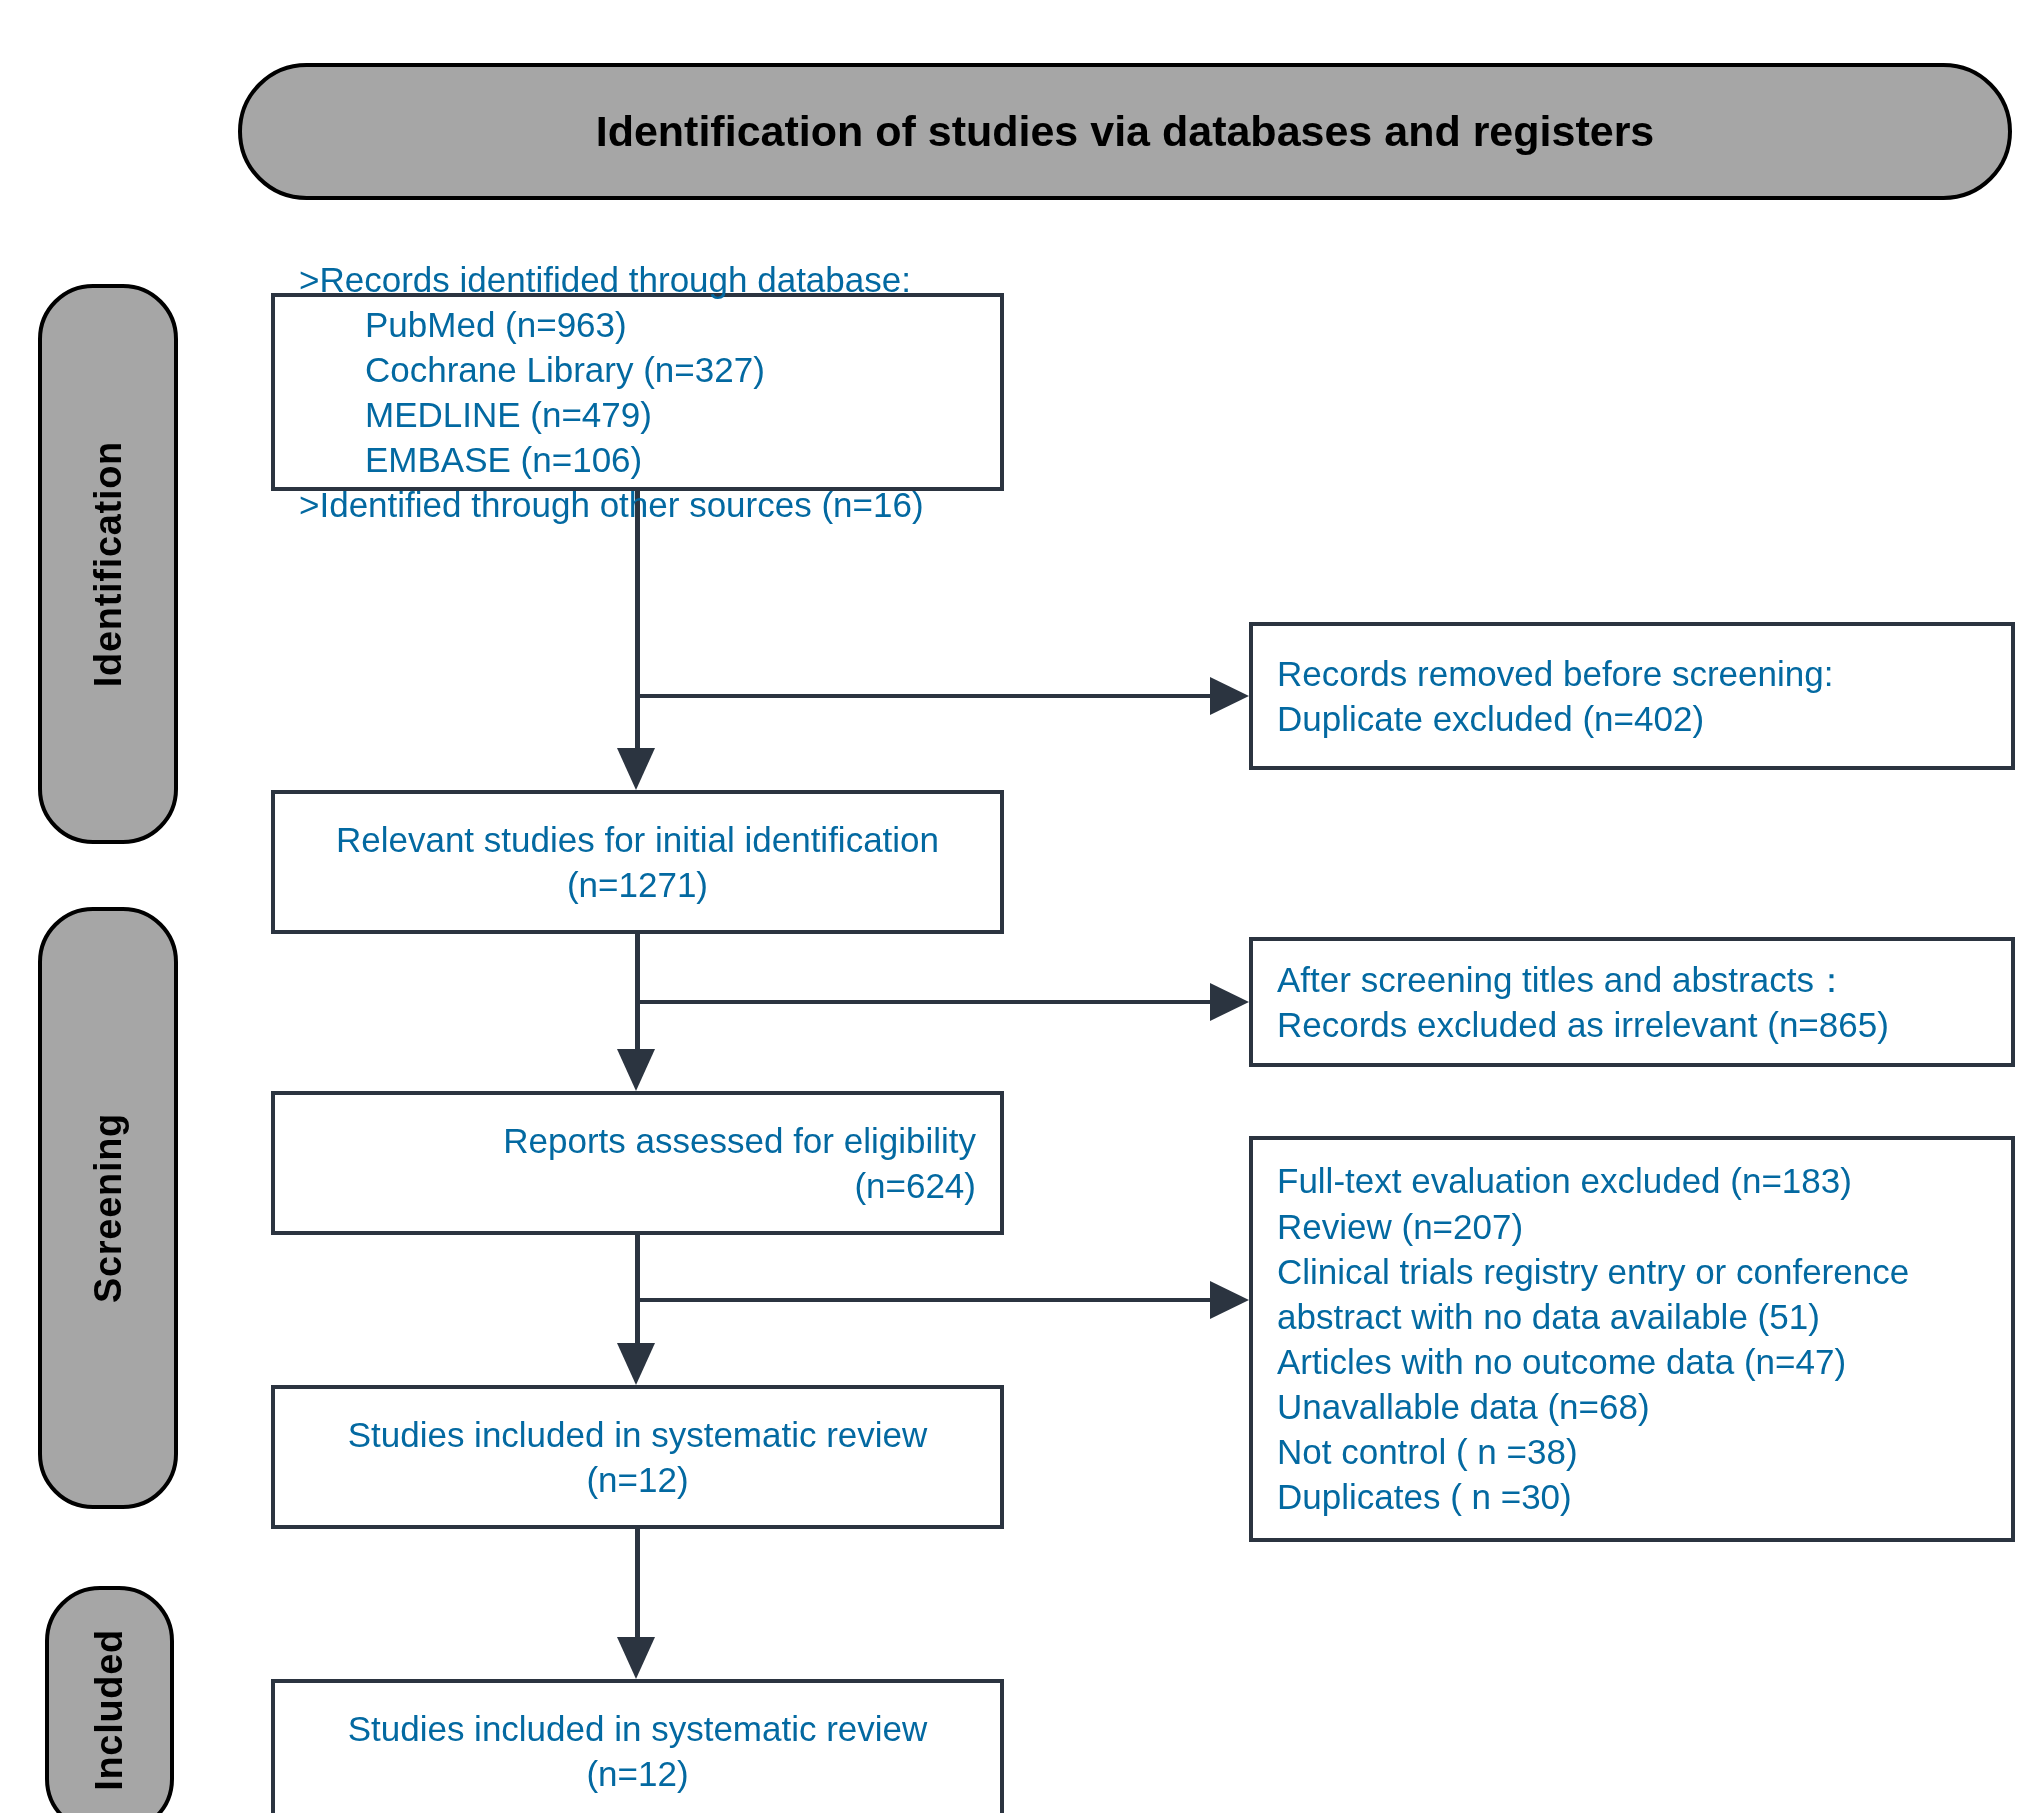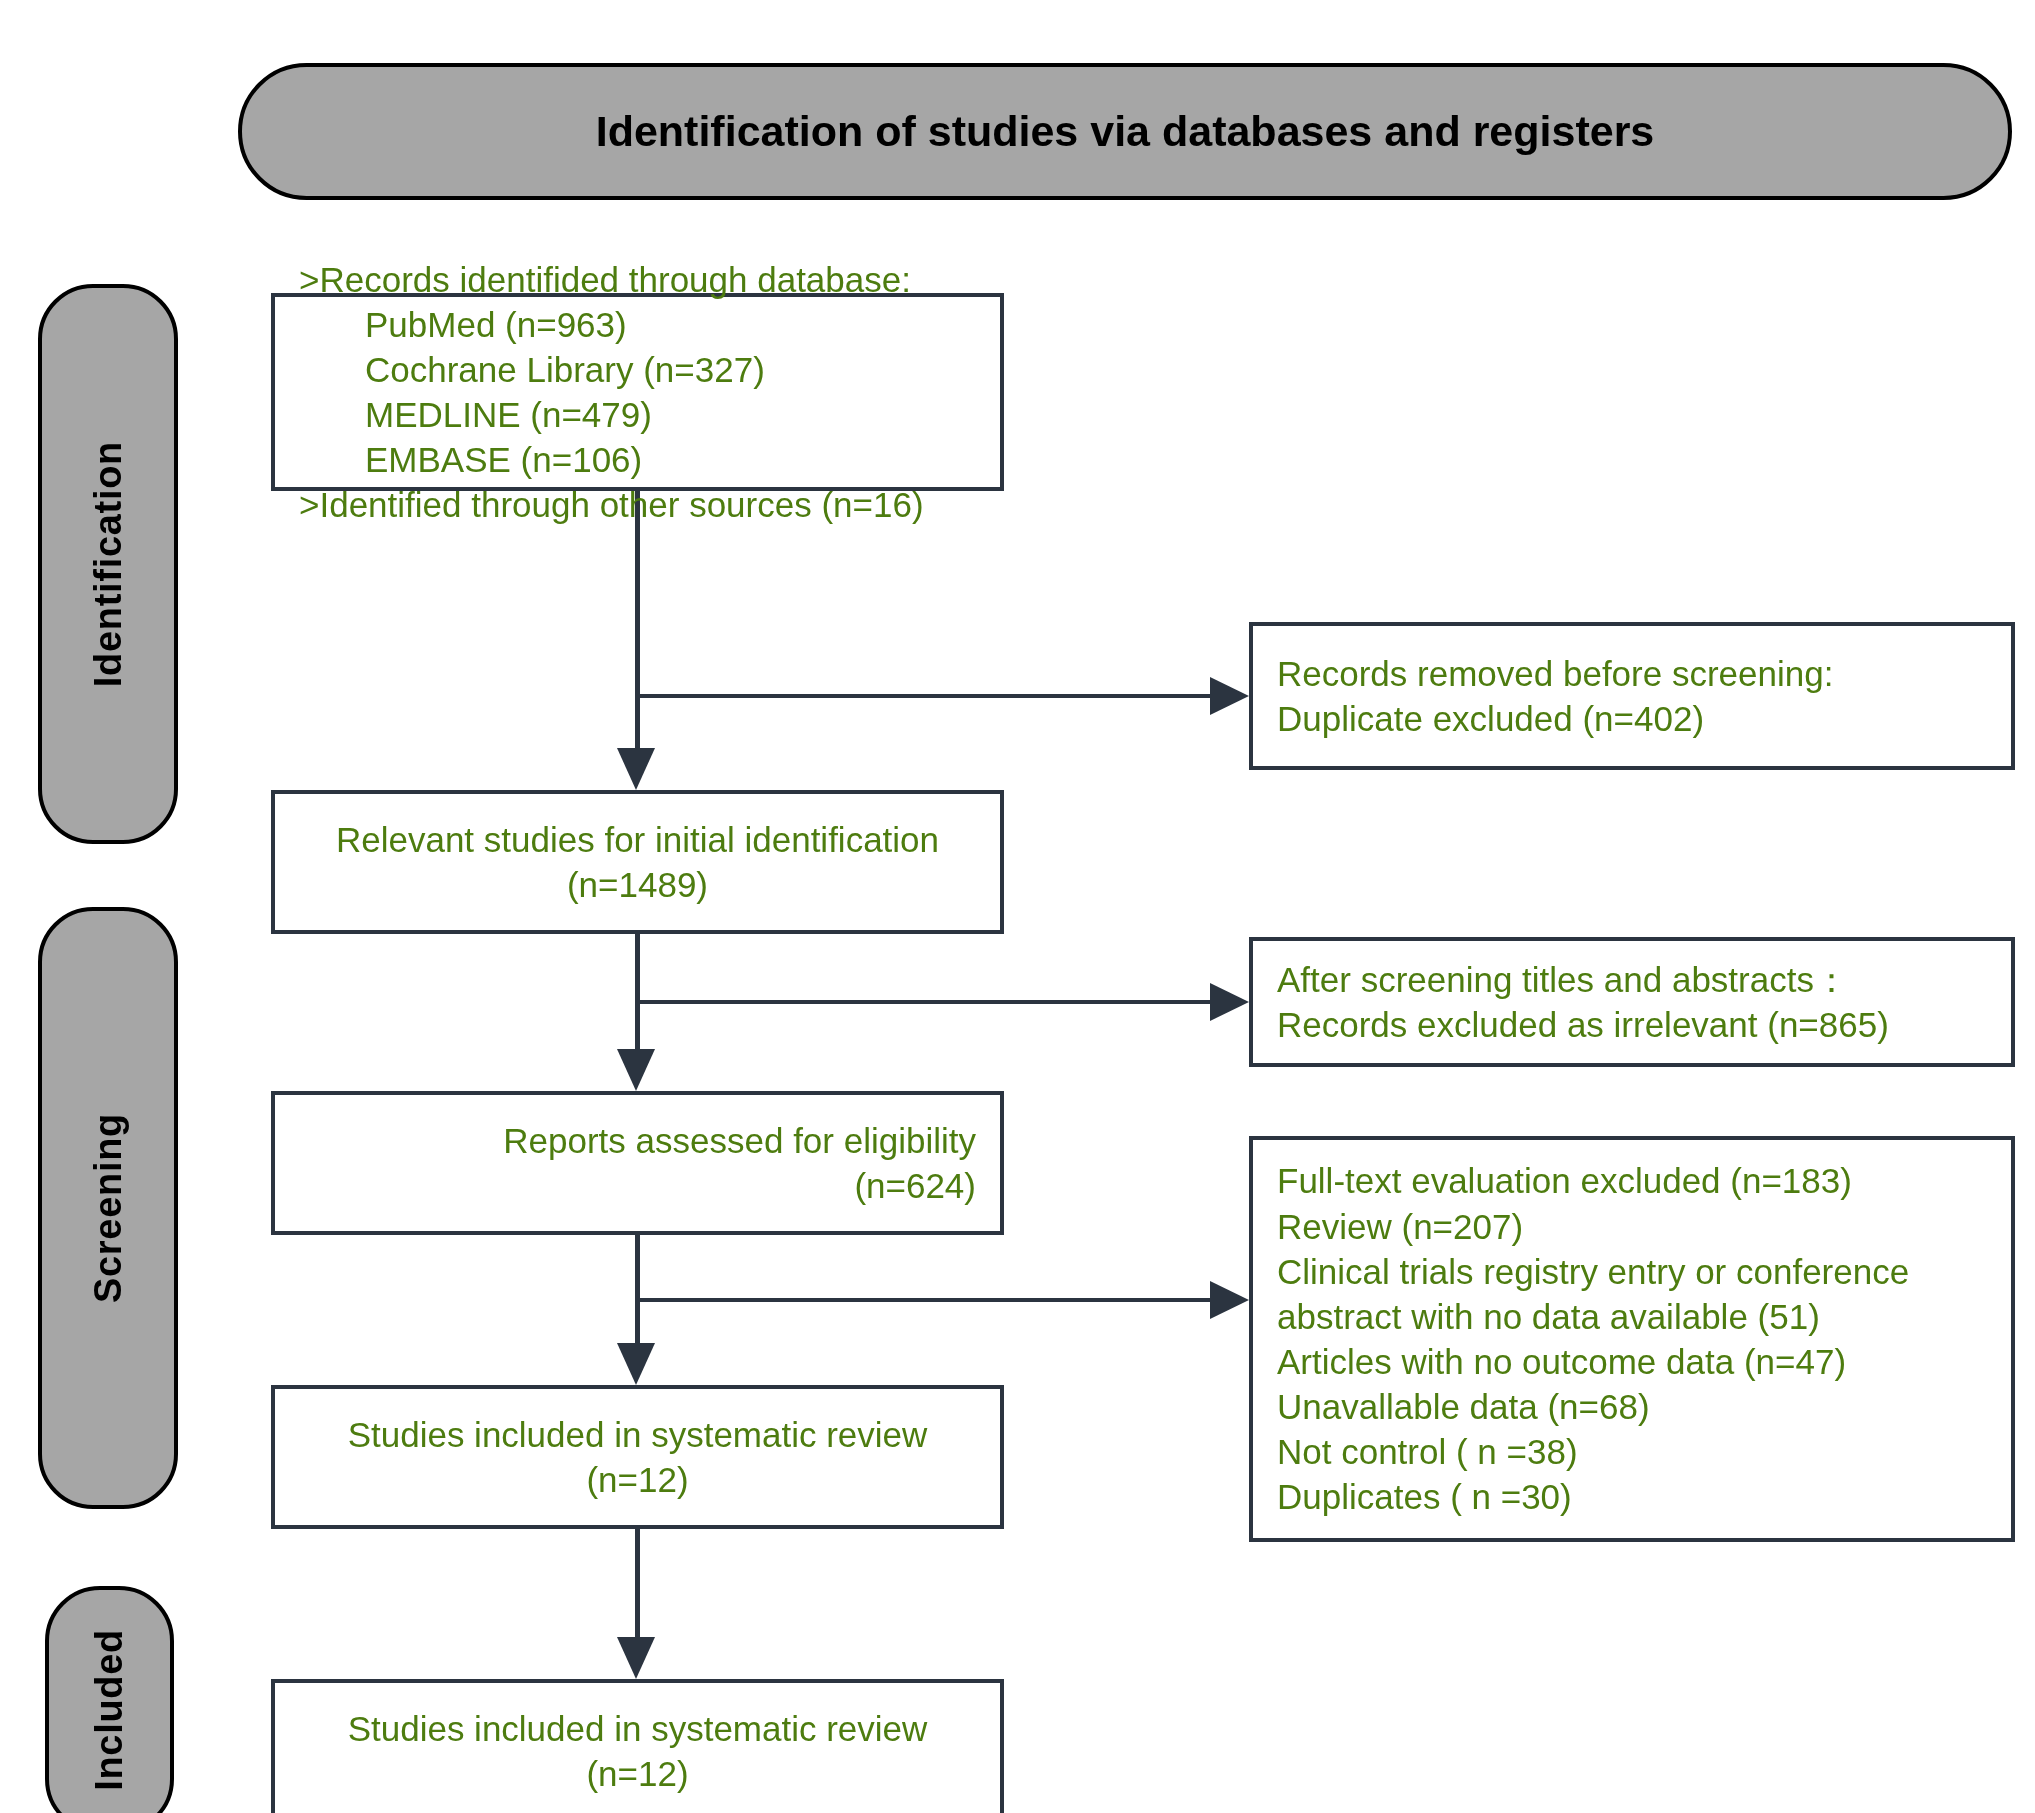--- a/index.html
+++ b/index.html
@@ -73,21 +73,21 @@
     border: 4.2px solid #2b3440;
     box-sizing: border-box;
     padding: 15.4px 24px;
     display: flex;
     flex-direction: column;
     justify-content: center;
   }
   .box-line {
     font-size: 35px;
     line-height: 1.29;
-    color: #4d7c0f;
+    color: #0369a1;
     white-space: pre;
   }
   .box-line.indent { padding-left: 66px; }
   .box.center .box-line { text-align: center; }
   .box.center { align-items: center; }
 
   
   #box-identified   { left: 271px; top: 257px;  width: 733px; height: 198px; }
   #box-relevant     { left: 271px; top: 754px; width: 733px; height: 144px; }
   #box-eligibility  { left: 271px; top: 1055px; width: 733px; height: 144px; align-items: flex-end; }
@@ -171,21 +171,21 @@
     <div class="box-line">&gt;Identified through other sources (n=16)</div>
   </div>
 
   <div class="box" id="box-removed">
     <div class="box-line">Records removed before screening:</div>
     <div class="box-line">Duplicate excluded (n=402)</div>
   </div>
 
   <div class="box center" id="box-relevant">
     <div class="box-line">Relevant studies for initial identification</div>
-    <div class="box-line">(n=1489)</div>
+    <div class="box-line">(n=1271)</div>
   </div>
 
   <div class="box" id="box-screened-out">
     <div class="box-line">After screening titles and abstracts：</div>
     <div class="box-line">Records excluded as irrelevant (n=865)</div>
   </div>
 
   <div class="box center" id="box-eligibility">
     <div class="box-line">Reports assessed for eligibility</div>
     <div class="box-line">(n=624)</div>

